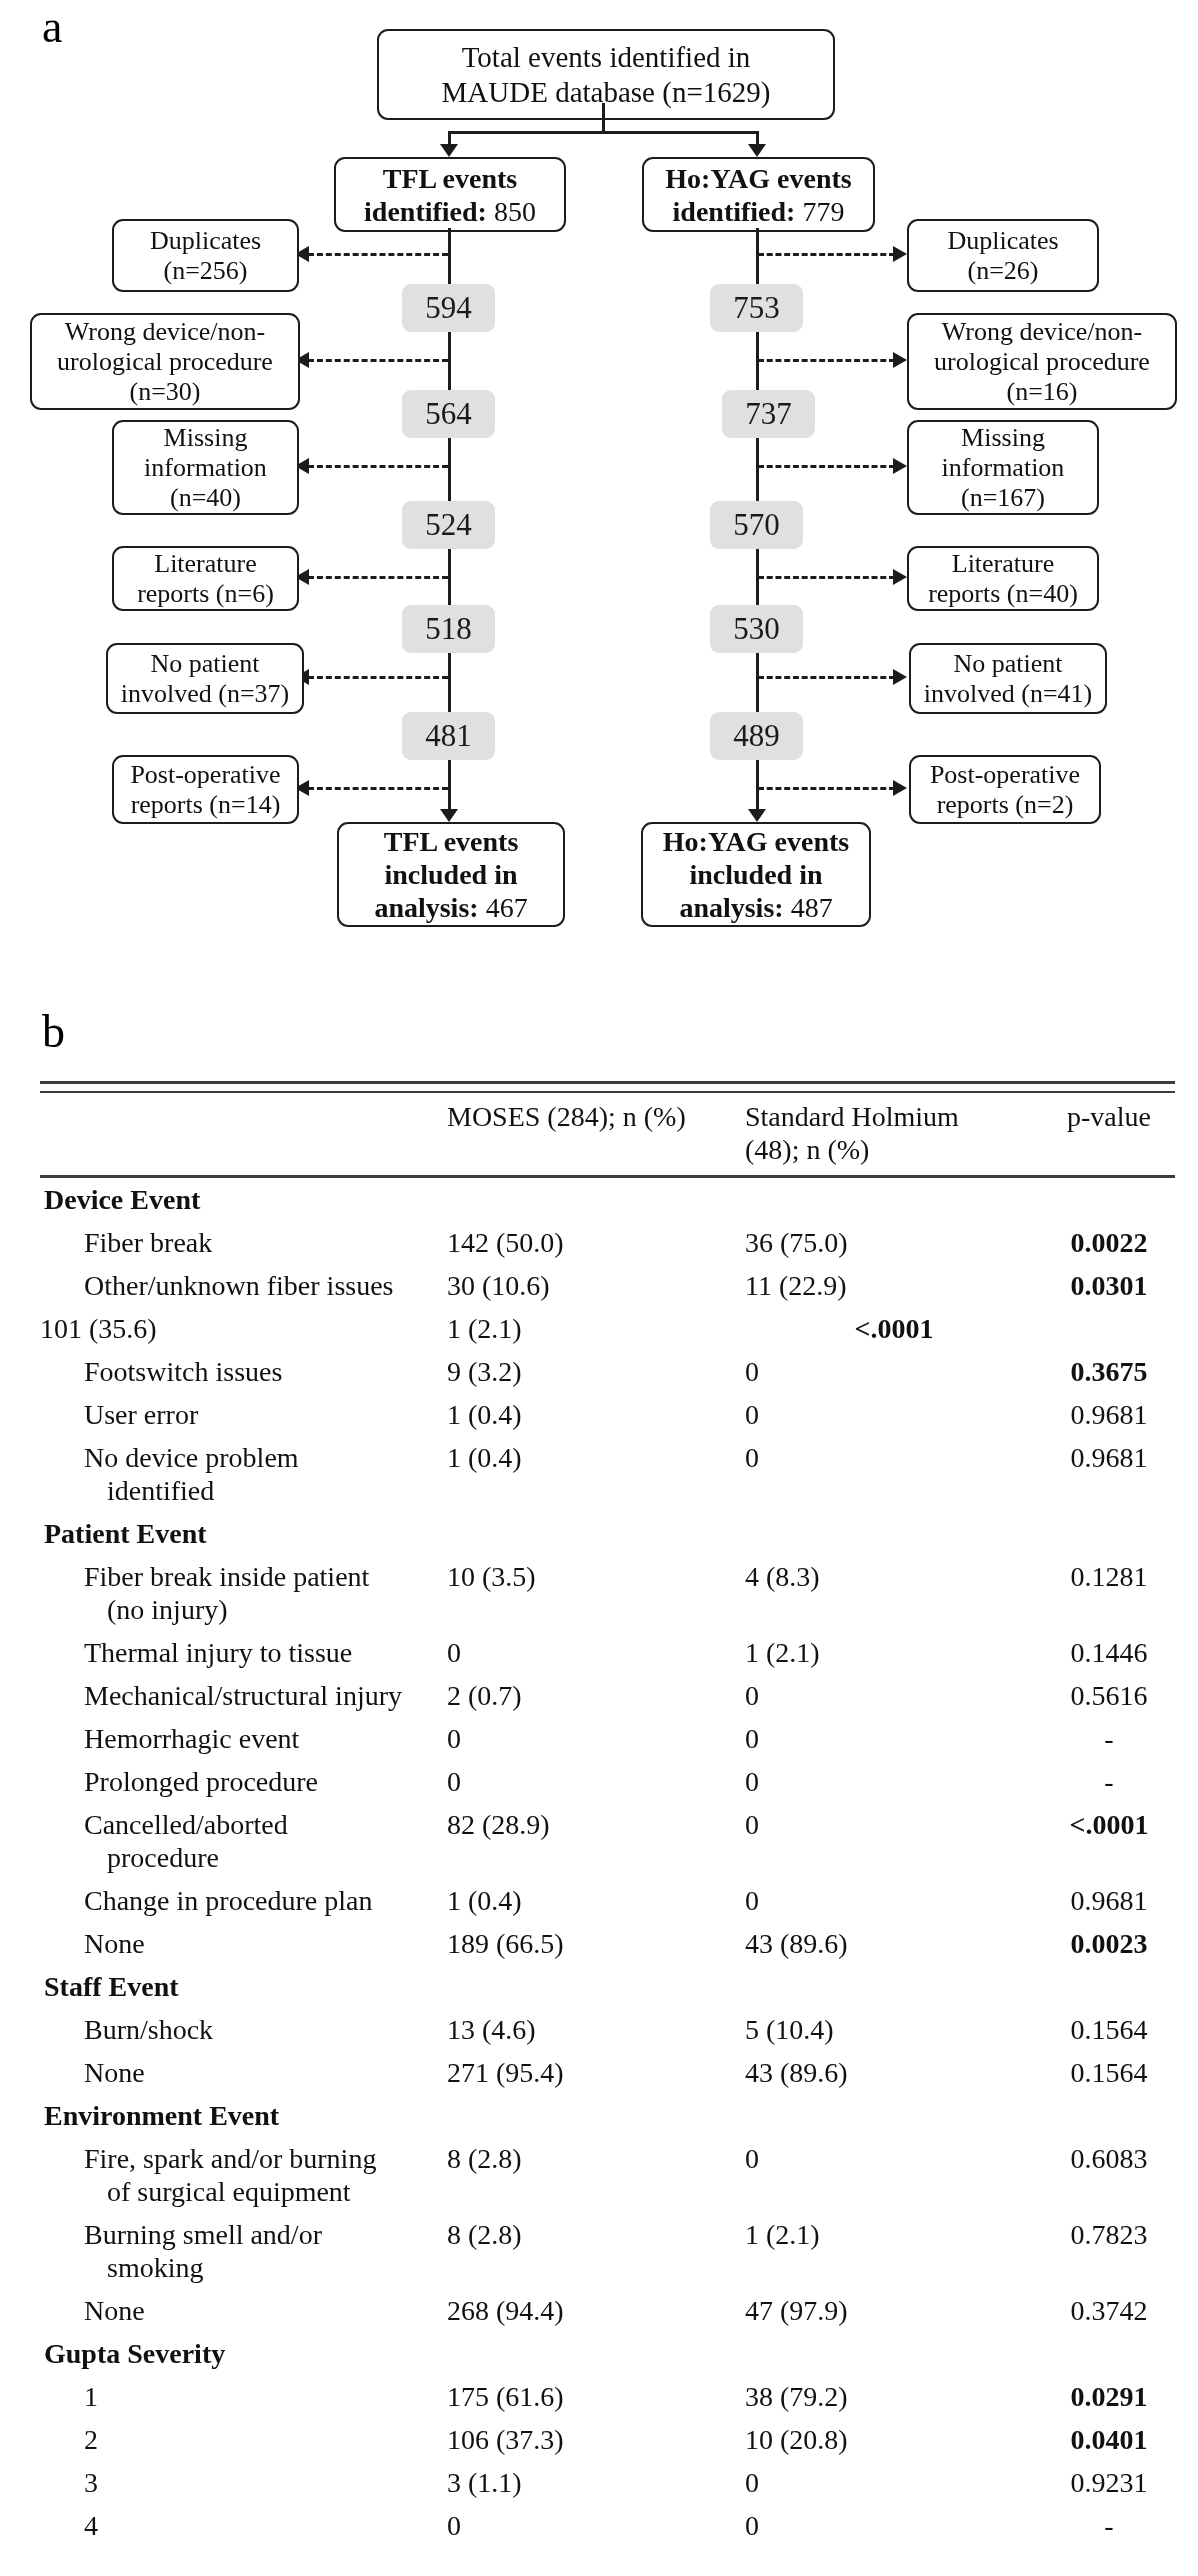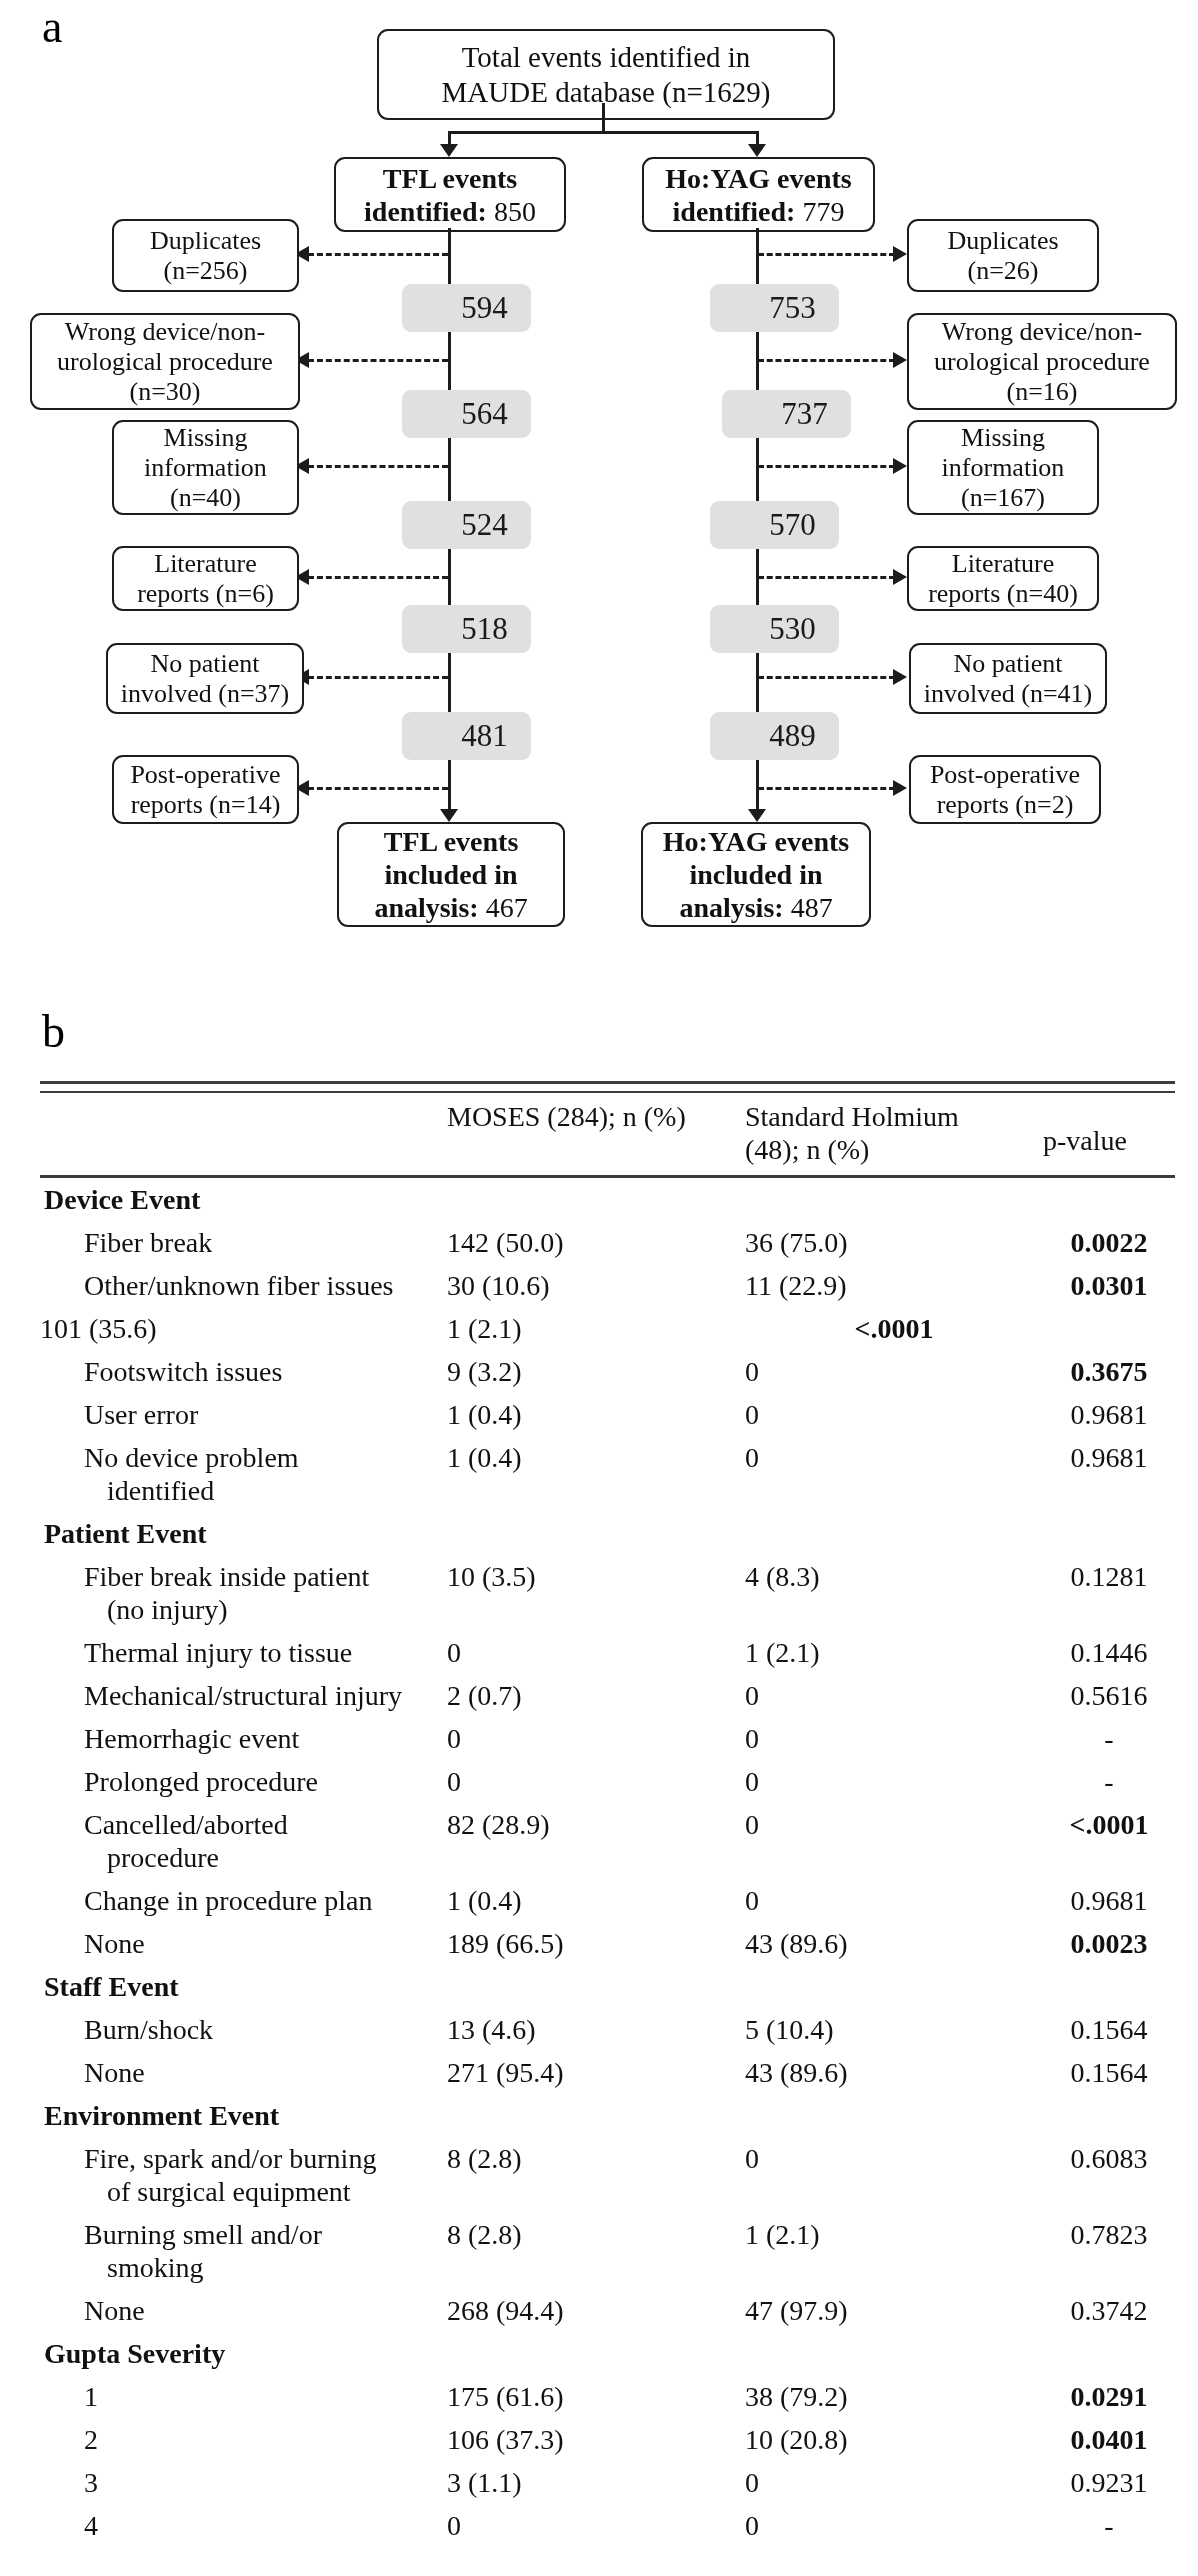--- a/index.html
+++ b/index.html
@@ -7,37 +7,37 @@
         font-family:"Liberation Serif", serif;color:#111;overflow:hidden;}
   .abs{position:absolute;}
   .panel-label{position:absolute;font-size:46px;line-height:46px;color:#000;}
   
   .fc-box{position:absolute;border:2.5px solid #1c1c1c;border-radius:11px;background:#fff;
           display:flex;align-items:center;justify-content:center;text-align:center;}
   .fc-box .txt{white-space:pre-line;font-size:26px;line-height:30px;}
   .fc-box.main .txt{font-size:28px;line-height:33px;}
   .fc-box.main .b{font-weight:bold;}
   .chip{position:absolute;width:93px;height:48px;background:#e0e0e0;border-radius:9px;
-        display:flex;align-items:center;justify-content:center;font-size:31px;color:#1a1a1a;padding-left:36px;}
+        display:flex;align-items:center;justify-content:center;font-size:31px;color:#1a1a1a;}
   .vline{position:absolute;width:2.5px;background:#1c1c1c;}
   .hline{position:absolute;height:2.5px;background:#1c1c1c;}
   .dash{position:absolute;height:0;border-top:3px dashed #1c1c1c;}
   .ah-left{position:absolute;width:0;height:0;border-top:8px solid transparent;
            border-bottom:8px solid transparent;border-right:14px solid #1c1c1c;}
   .ah-right{position:absolute;width:0;height:0;border-top:8px solid transparent;
             border-bottom:8px solid transparent;border-left:14px solid #1c1c1c;}
   .ah-down{position:absolute;width:0;height:0;border-left:9px solid transparent;
            border-right:9px solid transparent;border-top:13px solid #1c1c1c;}
   
   .tbl{position:absolute;left:40px;top:1081px;width:1135px;font-size:28px;}
   .rule-double{height:7px;border-top:3px solid #3c3c3c;border-bottom:2px solid #3c3c3c;}
   .rule-single{height:0;border-top:3.5px solid #3c3c3c;}
   .thead{display:grid;grid-template-columns:407px 298px 298px 1fr;padding:7px 0 9px 0;}
   .thead .hc{white-space:pre-line;line-height:33px;}
-  .thead .hp{text-align:left;margin-top:24px;}
+  .thead .hp{text-align:center;}
   .tr{display:grid;grid-template-columns:407px 298px 298px 1fr;padding:5px 0;}
   .c{line-height:33px;white-space:pre-line;}
   .c.label.item{padding-left:67px;text-indent:-23px;}
   .c.label.section{padding-left:4px;font-weight:bold;}
   .c.p{text-align:center;}
   .c.p.pb{font-weight:bold;}
 </style>
 </head>
 <body>
 

